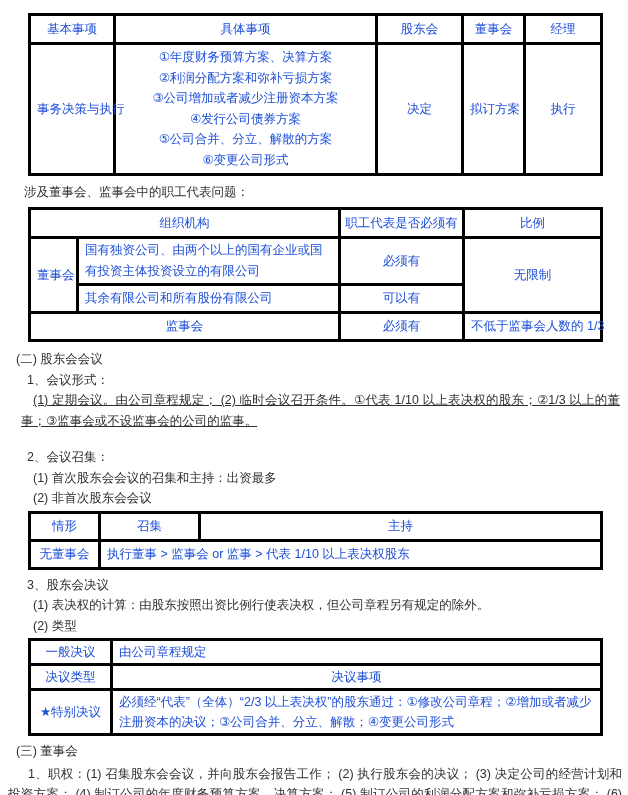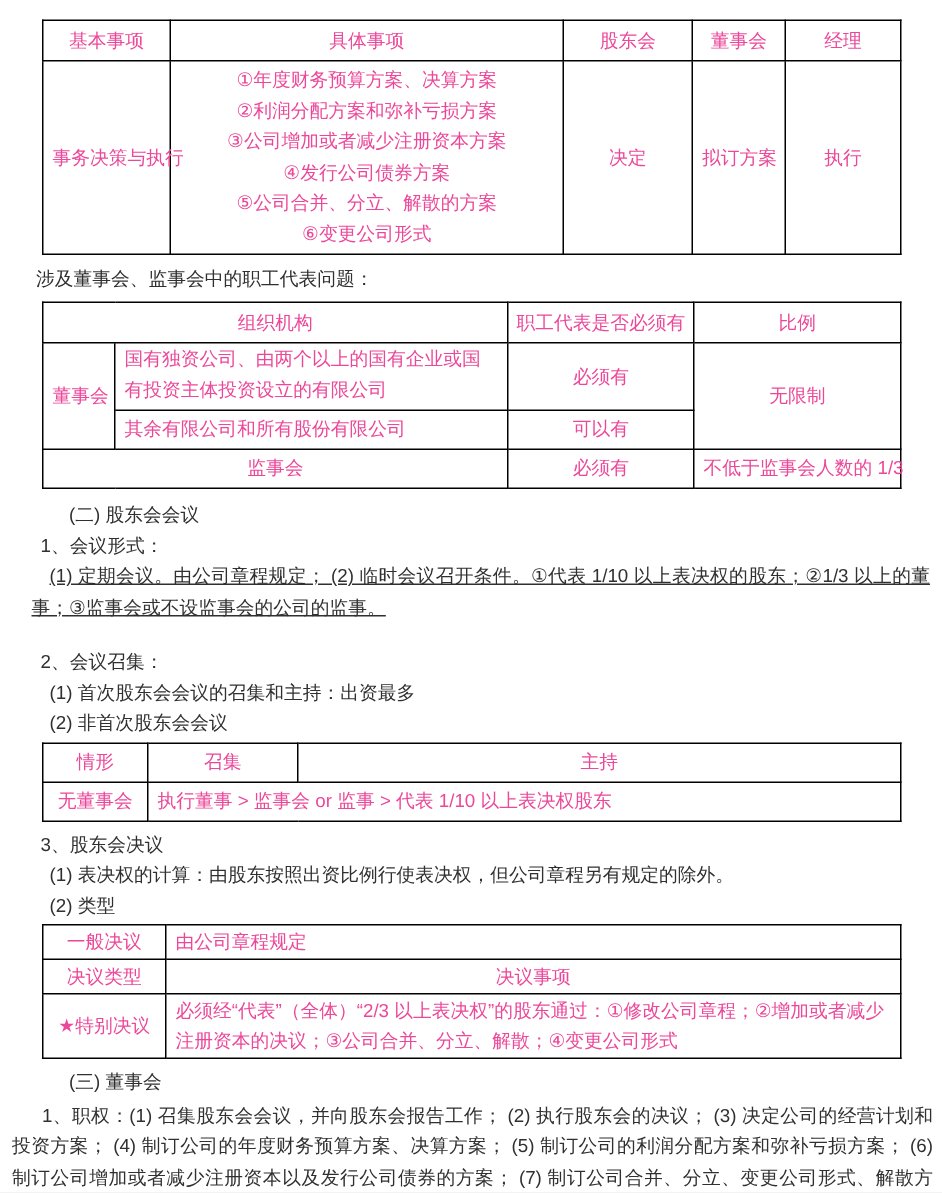--- a/index.html
+++ b/index.html
@@ -15,41 +15,41 @@
     overflow:hidden;
     padding-top:13px;
   }
   table.tbl {
     border-collapse:collapse;
     table-layout:fixed;
     width:572px;
     margin-left:28px;
   }
   .tbl th, .tbl td {
-    border:1px solid #000000;
+    border:3px solid #000000;
     font-weight:normal;
     line-height:20px;
     padding:2px 6px;
     vertical-align:middle;
     font-size:12.5px;
-    color:#ec4899;
+    color:#1d4ed8;
   }
   .tbl th { text-align:center; padding:3px 2px; }
   .c { text-align:center; }
   .l { text-align:left; padding-left:8px; }
   .nw { white-space:nowrap; padding-left:2px; padding-right:2px; }
   .items-cell { padding:1px 10px; }
   .items-cell .item { line-height:20.6px; white-space:nowrap;text-align:center; }
   .t2 td { line-height:21px; }
-  .t2 .desc { padding-top:1px; padding-bottom:1px;font-family:Liberation Mono, monospace; }
+  .t2 .desc { padding-top:1px; padding-bottom:1px; }
   .t3 td, .t3 th { height:23px; padding-top:1px; padding-bottom:1px; }
   .t4 td, .t4 th { padding-top:1px; padding-bottom:1px; line-height:20px; }
   p { margin:0; line-height:20.5px; }
   .note  { margin:6px 0 5px 24px; }
-  .h     { margin-left:46px; }
+  .h     { margin-left:16px; }
   .n     { margin-left:27px; }
   .s     { margin-left:33px; }
   .w     { margin:0 8px 16px 21px; text-indent:12px; text-align:justify;text-decoration:underline; }
   .para  { margin:2px 6px 0 8px; text-indent:20px; text-align:justify; line-height:20.5px; }
   .mt7 { margin-top:7px; }
   .mt5 { margin-top:5px; }
   .tbl.mt2 { margin-top:2px; }
 </style>
 </head>
 <body>

